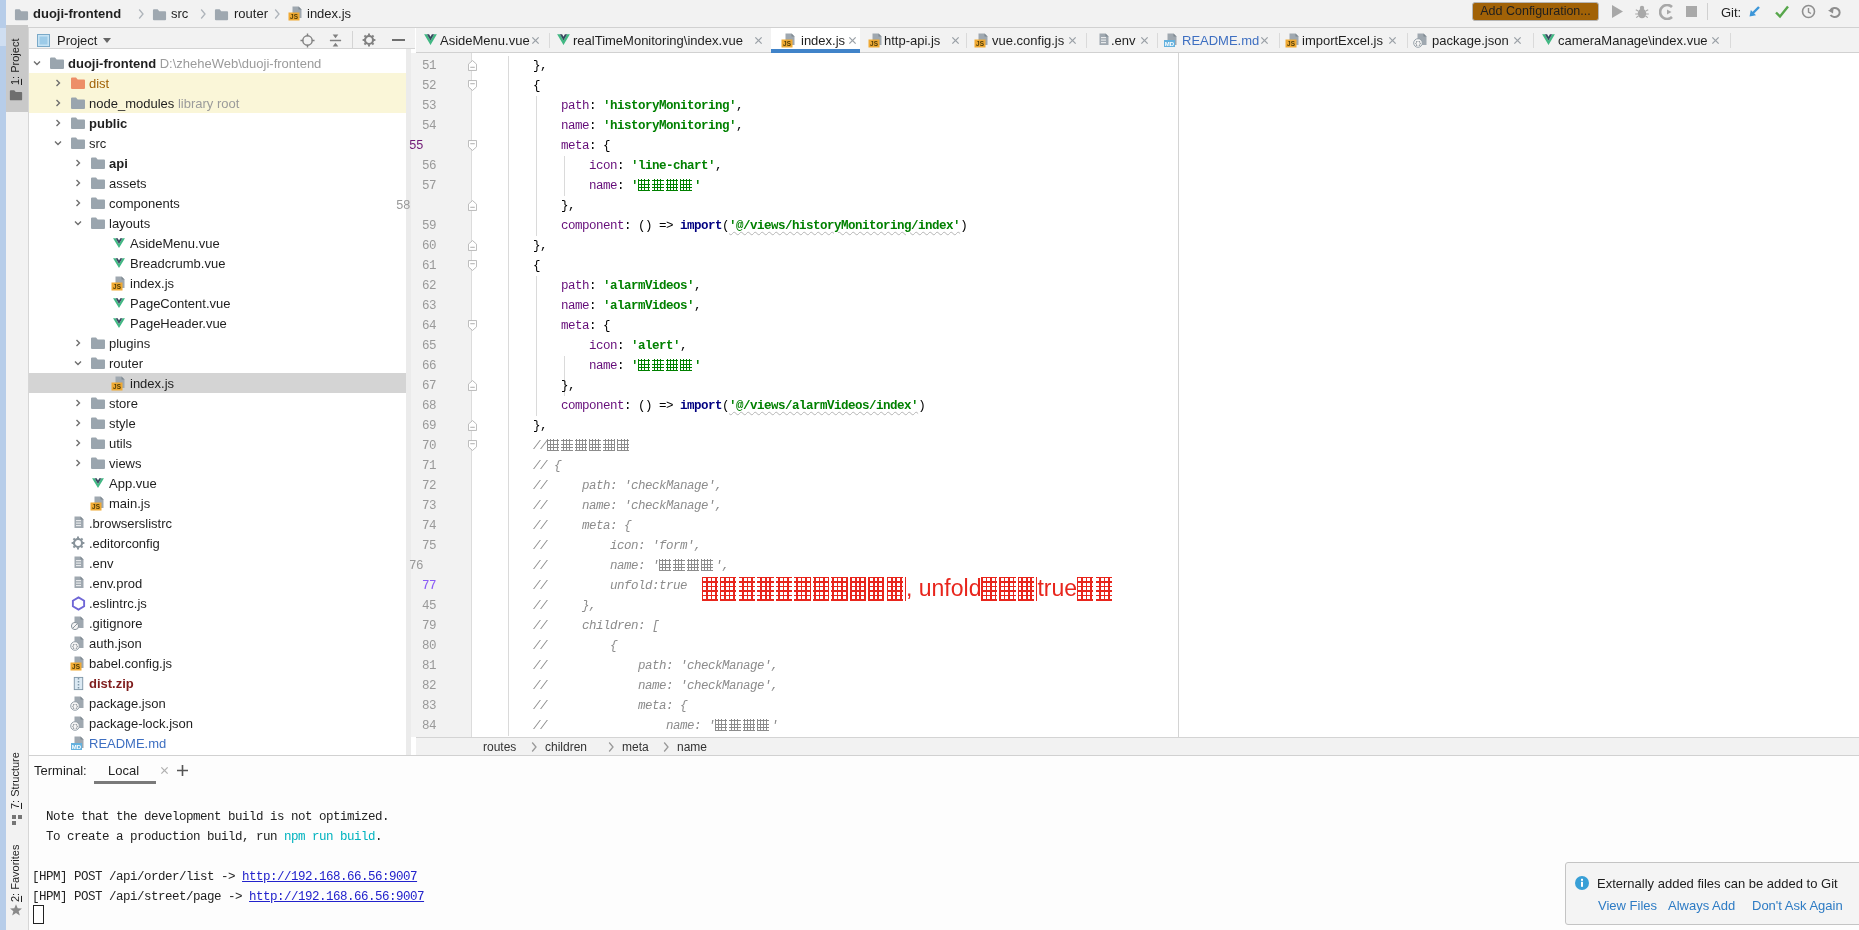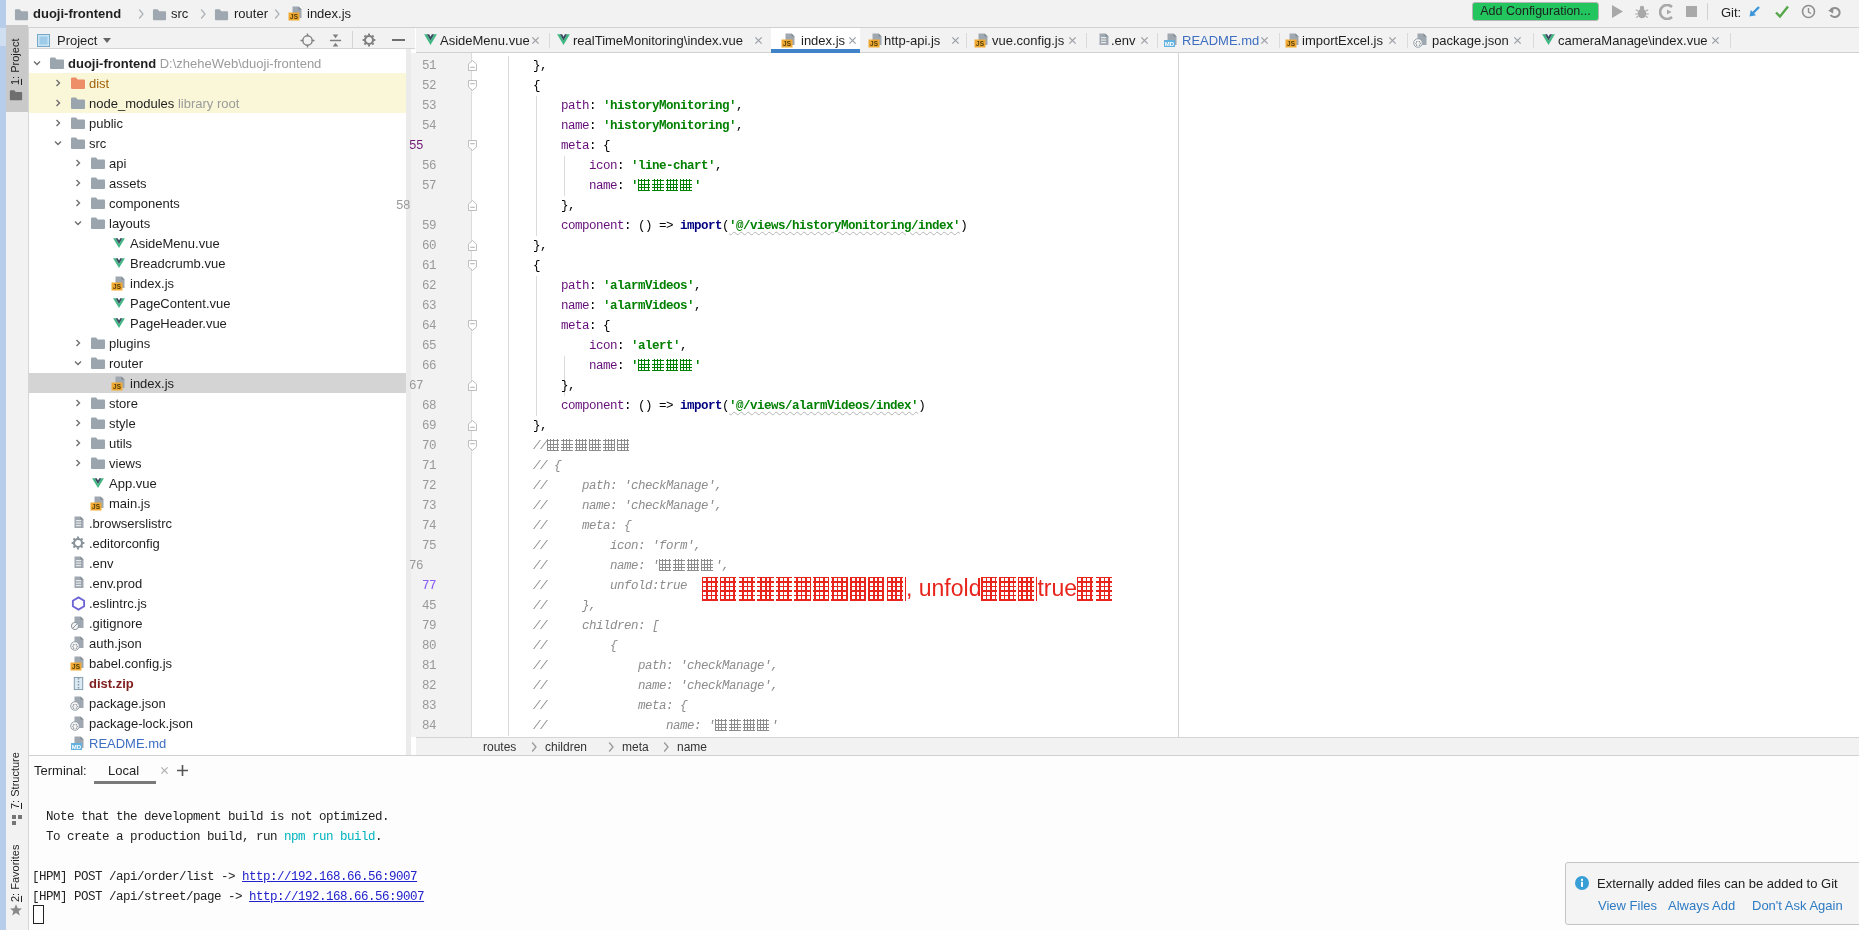--- a/index.html
+++ b/index.html
@@ -57,21 +57,21 @@
   </svg>
 <div class="abs" style="left:288px;top:5px">
     <svg class="abs" style="left:0px;top:0px" width="16" height="16" viewBox="0 0 16 16">
       <path d="M4.5 1.5 h6 l3 3 V13 H4.5z" fill="#9fa8b0"></path>
       <path d="M10.5 1.5 l3 3 h-3z" fill="#7e8890"></path>
       <rect x="0.5" y="7.5" width="11" height="8" fill="#efa933"></rect>
       <text x="6" y="14.2" font-size="6.4" font-weight="bold" fill="#4d3a05" text-anchor="middle" font-family="Liberation Sans">JS</text>
     </svg>
   </div>
 <div class="abs" style="left:307px;top:6px;font-size:13px;color:#1f1f1f">index.js</div>
-<div class="abs" style="left:1472px;top:2px;width:127px;height:19px;background:#22c55e;border:1px solid #b5b5b5;border-radius:3px;font-size:12.5px;color:#1f1f1f;text-align:center;line-height:17px">Add Configuration...</div>
+<div class="abs" style="left:1472px;top:2px;width:127px;height:19px;background:#a16207;border:1px solid #b5b5b5;border-radius:3px;font-size:12.5px;color:#1f1f1f;text-align:center;line-height:17px">Add Configuration...</div>
 <svg class="abs" style="left:1611px;top:5px" width="13" height="13" viewBox="0 0 13 13">
     <path d="M1 0 L12 6.5 L1 13z" fill="#a8a8a8"></path>
   </svg>
 <svg class="abs" style="left:1634px;top:4px" width="16" height="16" viewBox="0 0 16 16">
 <ellipse cx="8" cy="9.5" rx="4.2" ry="4.8" fill="#a8a8a8"></ellipse>
     <circle cx="8" cy="4" r="2.2" fill="#a8a8a8"></circle>
 <path d="M4.2 7 L1.8 5.8 M4 10 H1.2 M4.4 12 L2.2 13.6 M11.8 7 L14.2 5.8 M12 10 H14.8 M11.6 12 L13.8 13.6" stroke="#a8a8a8" stroke-width="1.1"></path>
   </svg>
 <svg class="abs" style="left:1659px;top:4px" width="16" height="16" viewBox="0 0 16 16">
 <path d="M13 3 A7 7 0 1 0 13 13" fill="none" stroke="#a8a8a8" stroke-width="2.6"></path>
@@ -161,35 +161,35 @@
 <svg class="abs" style="left:70px;top:95px" width="16" height="16" viewBox="0 0 16 16">
     <path d="M1 3.6 q0-1.1 1.1-1.1 h3.9 l1.7 2 H14 q1 0 1 1 V13 q0 1.1-1.1 1.1 H2.1 q-1.1 0-1.1-1.1 z" fill="#9aa5ae"></path>
   </svg>
 <div class="abs" style="left:89px;top:96px;font-size:13px;color:#1f1f1f;font-weight:normal">node_modules <span style="color:#9b9b9b;font-weight:normal">library root</span></div>
 <svg class="abs" style="left:53px;top:118px" width="10" height="10" viewBox="0 0 10 10">
     <path d="M3.5 2 L6.5 5 L3.5 8" fill="none" stroke="#6e6e6e" stroke-width="1.4"></path>
   </svg>
 <svg class="abs" style="left:70px;top:115px" width="16" height="16" viewBox="0 0 16 16">
     <path d="M1 3.6 q0-1.1 1.1-1.1 h3.9 l1.7 2 H14 q1 0 1 1 V13 q0 1.1-1.1 1.1 H2.1 q-1.1 0-1.1-1.1 z" fill="#9aa5ae"></path>
   </svg>
-<div class="abs" style="left:89px;top:116px;font-size:13px;color:#1f1f1f;font-weight:normal">public</div>
+<div class="abs" style="left:89px;top:116px;font-size:13px;color:#1f1f1f;font-weight:bold">public</div>
 <svg class="abs" style="left:53px;top:138px" width="10" height="10" viewBox="0 0 10 10">
     <path d="M2 3.5 L5 6.5 L8 3.5" fill="none" stroke="#6e6e6e" stroke-width="1.4"></path>
   </svg>
 <svg class="abs" style="left:70px;top:135px" width="16" height="16" viewBox="0 0 16 16">
     <path d="M1 3.6 q0-1.1 1.1-1.1 h3.9 l1.7 2 H14 q1 0 1 1 V13 q0 1.1-1.1 1.1 H2.1 q-1.1 0-1.1-1.1 z" fill="#9aa5ae"></path>
   </svg>
 <div class="abs" style="left:89px;top:136px;font-size:13px;color:#1f1f1f;font-weight:normal">src</div>
 <svg class="abs" style="left:73px;top:158px" width="10" height="10" viewBox="0 0 10 10">
     <path d="M3.5 2 L6.5 5 L3.5 8" fill="none" stroke="#6e6e6e" stroke-width="1.4"></path>
   </svg>
 <svg class="abs" style="left:90px;top:155px" width="16" height="16" viewBox="0 0 16 16">
     <path d="M1 3.6 q0-1.1 1.1-1.1 h3.9 l1.7 2 H14 q1 0 1 1 V13 q0 1.1-1.1 1.1 H2.1 q-1.1 0-1.1-1.1 z" fill="#9aa5ae"></path>
   </svg>
-<div class="abs" style="left:109px;top:156px;font-size:13px;color:#1f1f1f;font-weight:normal">api</div>
+<div class="abs" style="left:109px;top:156px;font-size:13px;color:#1f1f1f;font-weight:bold">api</div>
 <svg class="abs" style="left:73px;top:178px" width="10" height="10" viewBox="0 0 10 10">
     <path d="M3.5 2 L6.5 5 L3.5 8" fill="none" stroke="#6e6e6e" stroke-width="1.4"></path>
   </svg>
 <svg class="abs" style="left:90px;top:175px" width="16" height="16" viewBox="0 0 16 16">
     <path d="M1 3.6 q0-1.1 1.1-1.1 h3.9 l1.7 2 H14 q1 0 1 1 V13 q0 1.1-1.1 1.1 H2.1 q-1.1 0-1.1-1.1 z" fill="#9aa5ae"></path>
   </svg>
 <div class="abs" style="left:109px;top:176px;font-size:13px;color:#1f1f1f;font-weight:normal">assets</div>
 <svg class="abs" style="left:73px;top:198px" width="10" height="10" viewBox="0 0 10 10">
     <path d="M3.5 2 L6.5 5 L3.5 8" fill="none" stroke="#6e6e6e" stroke-width="1.4"></path>
   </svg>
@@ -495,21 +495,21 @@
 <div class="abs mono" style="left:396px;top:176px;width:40px;text-align:right;font-size:12.5px;letter-spacing:-0.5px;color:#999;line-height:20px">57</div>
 <div class="abs mono" style="left:396px;top:196px;width:40px;text-align:left;font-size:12.5px;letter-spacing:-0.5px;color:#999;line-height:20px">58</div>
 <div class="abs mono" style="left:396px;top:216px;width:40px;text-align:right;font-size:12.5px;letter-spacing:-0.5px;color:#999;line-height:20px">59</div>
 <div class="abs mono" style="left:396px;top:236px;width:40px;text-align:right;font-size:12.5px;letter-spacing:-0.5px;color:#999;line-height:20px">60</div>
 <div class="abs mono" style="left:396px;top:256px;width:40px;text-align:right;font-size:12.5px;letter-spacing:-0.5px;color:#999;line-height:20px">61</div>
 <div class="abs mono" style="left:396px;top:276px;width:40px;text-align:right;font-size:12.5px;letter-spacing:-0.5px;color:#999;line-height:20px">62</div>
 <div class="abs mono" style="left:396px;top:296px;width:40px;text-align:right;font-size:12.5px;letter-spacing:-0.5px;color:#999;line-height:20px">63</div>
 <div class="abs mono" style="left:396px;top:316px;width:40px;text-align:right;font-size:12.5px;letter-spacing:-0.5px;color:#999;line-height:20px">64</div>
 <div class="abs mono" style="left:396px;top:336px;width:40px;text-align:right;font-size:12.5px;letter-spacing:-0.5px;color:#999;line-height:20px">65</div>
 <div class="abs mono" style="left:396px;top:356px;width:40px;text-align:right;font-size:12.5px;letter-spacing:-0.5px;color:#999;line-height:20px">66</div>
-<div class="abs mono" style="left:396px;top:376px;width:40px;text-align:center;font-size:12.5px;letter-spacing:-0.5px;color:#999;line-height:20px">67</div>
+<div class="abs mono" style="left:396px;top:376px;width:40px;text-align:right;font-size:12.5px;letter-spacing:-0.5px;color:#999;line-height:20px">67</div>
 <div class="abs mono" style="left:396px;top:396px;width:40px;text-align:right;font-size:12.5px;letter-spacing:-0.5px;color:#999;line-height:20px">68</div>
 <div class="abs mono" style="left:396px;top:416px;width:40px;text-align:right;font-size:12.5px;letter-spacing:-0.5px;color:#999;line-height:20px">69</div>
 <div class="abs mono" style="left:396px;top:436px;width:40px;text-align:right;font-size:12.5px;letter-spacing:-0.5px;color:#999;line-height:20px">70</div>
 <div class="abs mono" style="left:396px;top:456px;width:40px;text-align:right;font-size:12.5px;letter-spacing:-0.5px;color:#999;line-height:20px">71</div>
 <div class="abs mono" style="left:396px;top:476px;width:40px;text-align:right;font-size:12.5px;letter-spacing:-0.5px;color:#999;line-height:20px">72</div>
 <div class="abs mono" style="left:396px;top:496px;width:40px;text-align:right;font-size:12.5px;letter-spacing:-0.5px;color:#999;line-height:20px">73</div>
 <div class="abs mono" style="left:396px;top:516px;width:40px;text-align:right;font-size:12.5px;letter-spacing:-0.5px;color:#999;line-height:20px">74</div>
 <div class="abs mono" style="left:396px;top:536px;width:40px;text-align:right;font-size:12.5px;letter-spacing:-0.5px;color:#999;line-height:20px">75</div>
 <div class="abs mono" style="left:396px;top:556px;width:40px;text-align:center;font-size:12.5px;letter-spacing:-0.5px;color:#999;line-height:20px">76</div>
 <div class="abs mono" style="left:396px;top:576px;width:40px;text-align:right;font-size:12.5px;letter-spacing:-0.5px;color:#8b5cf6;line-height:20px">77</div>

